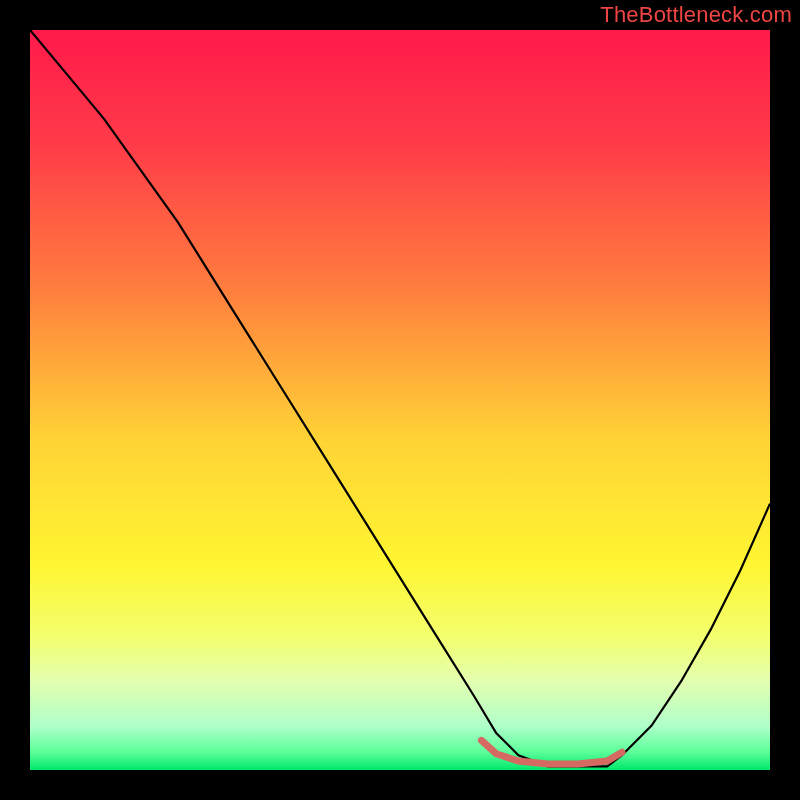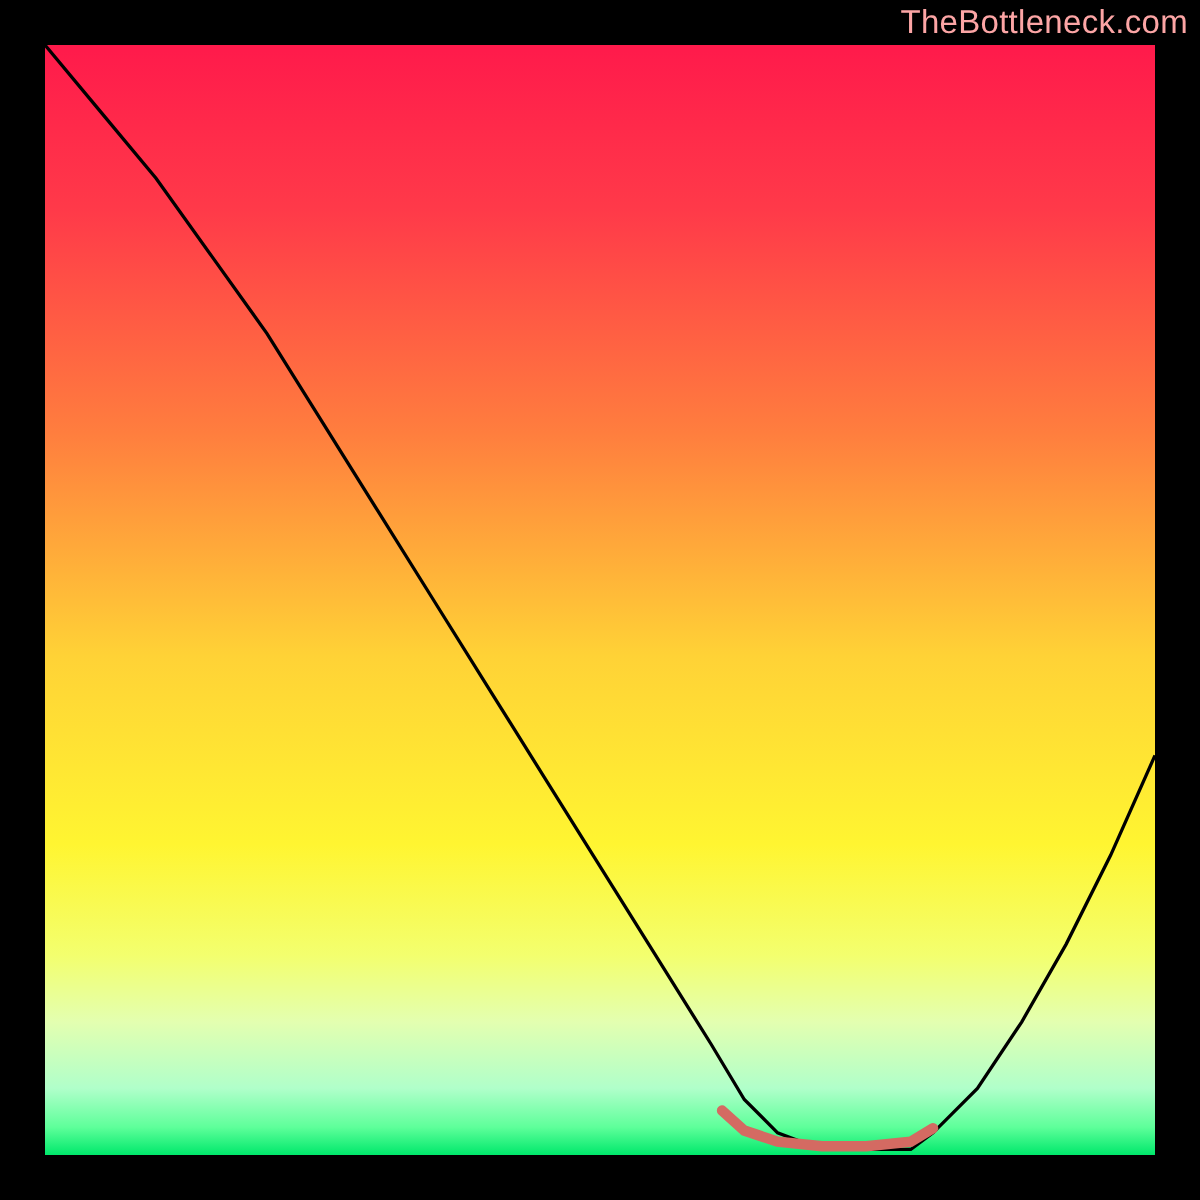--- a/index.html
+++ b/index.html
@@ -16,21 +16,21 @@
     width: 800px;
     height: 800px;
   }
   svg {
     display: block;
   }
   .watermark {
     position: absolute;
     top: 2px;
     right: 8px;
-    color: #fca5a5;
+    color: #ef4444;
     font-size: 22px;
     font-weight: 500;
     letter-spacing: 0.2px;
     user-select: none;
   }
 </style>
 </head>
 <body>
 
 <div class="canvas-wrap">

